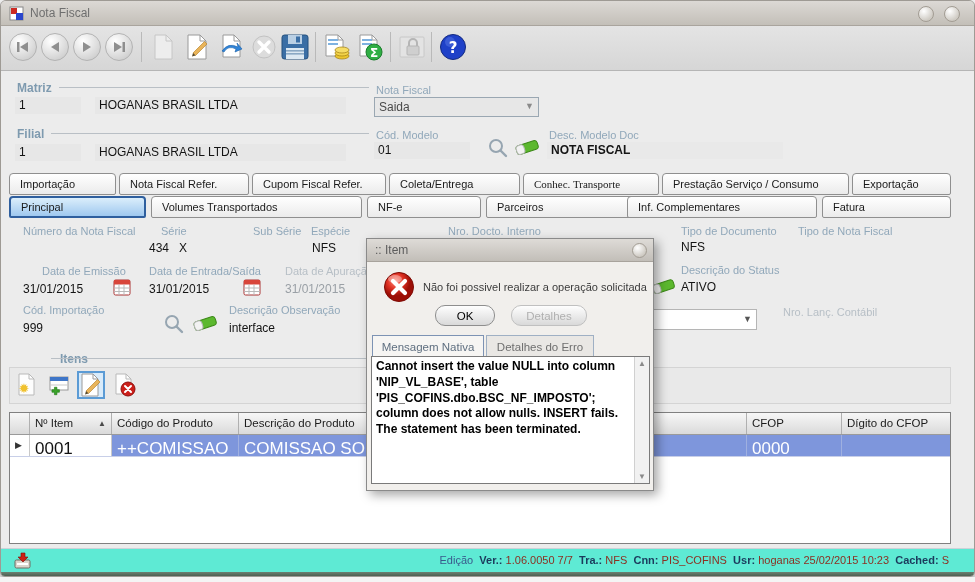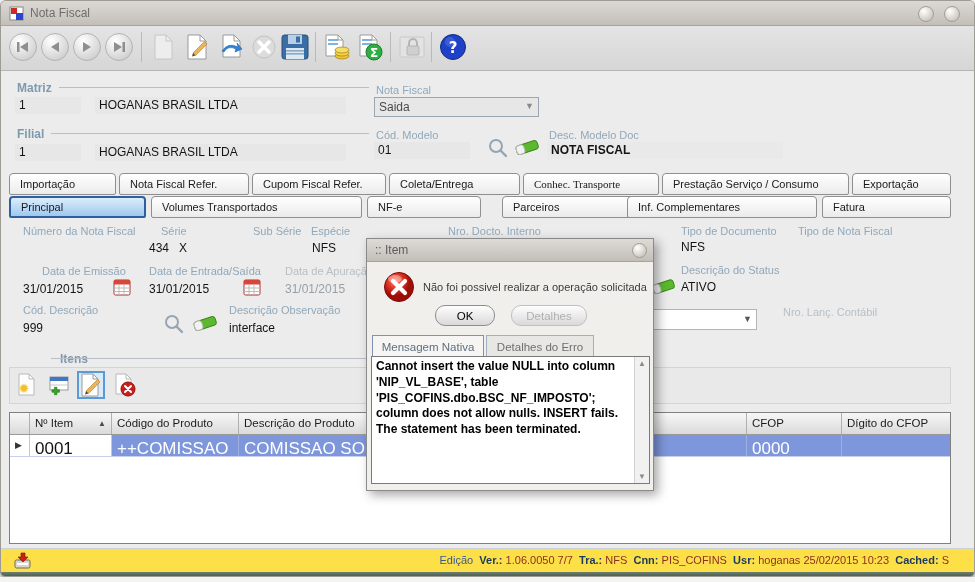--- a/index.html
+++ b/index.html
@@ -79,21 +79,21 @@
   .dtab.sel { background:#f6f5f3; border:1px solid #7d93b4; border-bottom:none; color:#5f6f80; }
   .dtext { position:absolute; left:4px; top:117px; width:279px; height:128px;
     background:#fff; border:1px solid #7a7a7a; }
   .dtext .txt { position:absolute; left:4px; top:2px; width:252px; font-size:12px;
     font-weight:600; color:#000; line-height:1.32; white-space:pre-line; }
   .dscroll { position:absolute; right:0; top:0; width:15px; height:100%;
     background:#f1f1f1; border-left:1px solid #d0d0d0; }
   .dscroll .a { position:absolute; left:3px; font-size:8px; color:#8a8a8a; }
   
   .statusbar { position:absolute; left:0; top:547px; width:100%; height:24px;
-    background:#fde047; border-top:1px solid #ccd2d8; font-size:11px; }
+    background:#5eead4; border-top:1px solid #ccd2d8; font-size:11px; }
   .sb-text { position:absolute; right:25px; top:5px; white-space:nowrap; }
   .sb-lab { color:#1b3a5c; font-weight:bold; }
   .sb-val { color:#8b3022; }
   .sb-mode { color:#39598c; }
   .greenstrip { position:absolute; left:0; top:571px; width:100%; height:6px;
     background:linear-gradient(#6c7f70,#3e5144); border-radius:0 0 4px 4px; }
 </style>
 </head>
 <body>
 
@@ -255,21 +255,21 @@
   <div class="tab" style="left:118px; top:172px; width:130px;">Nota Fiscal Refer.</div>
   <div class="tab" style="left:251px; top:172px; width:134px;">Cupom Fiscal Refer.</div>
   <div class="tab" style="left:388px; top:172px; width:131px;">Coleta/Entrega</div>
   <div class="tab" style="left:522px; top:172px; width:136px;font-family:Liberation Serif, serif;">Conhec. Transporte</div>
   <div class="tab" style="left:661px; top:172px; width:187px;">Prestação Serviço / Consumo</div>
   <div class="tab" style="left:851px; top:172px; width:99px;">Exportação</div>
 
   <div class="tab sel" style="left:8px; top:195px; width:137px;">Principal</div>
   <div class="tab" style="left:150px; top:195px; width:211px;">Volumes Transportados</div>
   <div class="tab" style="left:366px; top:195px; width:114px;">NF-e</div>
-  <div class="tab" style="left:485px; top:195px; width:153px;margin-left:16px;">Parceiros</div>
+  <div class="tab" style="left:485px; top:195px; width:153px;">Parceiros</div>
   <div class="tab" style="left:626px; top:195px; width:190px;">Inf. Complementares</div>
   <div class="tab" style="left:821px; top:195px; width:129px;">Fatura</div>
 
   <div class="lbl" style="left:22px; top:224px;">Número da Nota Fiscal</div>
   <div class="lbl" style="left:160px; top:224px;">Série</div>
   <div class="val" style="left:148px; top:240px;">434</div>
   <div class="lbl" style="left:252px; top:224px;">Sub Série</div>
   <div class="val" style="left:178px; top:240px;">X</div>
   <div class="lbl" style="left:310px; top:224px;">Espécie</div>
   <div class="val" style="left:311px; top:240px;">NFS</div>
@@ -313,21 +313,21 @@
     <svg width="26" height="22" viewBox="0 0 26 22">
         <g transform="rotate(-18 13 11)">
           <rect x="2" y="7" width="21" height="9" rx="3" fill="#5cb82e" stroke="#3c8818"></rect>
           <rect x="2" y="7" width="7" height="9" rx="3" fill="#f2f2f2" stroke="#b8b8b8"></rect>
         </g>
       </svg>
   </div>
   <div class="lbl" style="left:680px; top:263px;">Descrição do Status</div>
   <div class="val" style="left:680px; top:279px;">ATIVO</div>
 
-  <div class="lbl" style="left:22px; top:303px;">Cód. Descrição</div>
+  <div class="lbl" style="left:22px; top:303px;">Cód. Importação</div>
   <div class="val" style="left:22px; top:320px;">999</div>
   <div style="position:absolute; left:162px; top:312px;">
     <svg width="22" height="22" viewBox="0 0 22 22">
         <circle cx="9" cy="9" r="6" fill="none" stroke="#96a5b1" stroke-width="2"></circle>
         <line x1="13.5" y1="13.5" x2="19" y2="19" stroke="#96a5b1" stroke-width="2.4" stroke-linecap="round"></line>
       </svg>
   </div>
   <div style="position:absolute; left:190px; top:310px;">
     <svg width="28" height="24" viewBox="0 0 28 24">
         <g transform="rotate(-18 14 12)">

